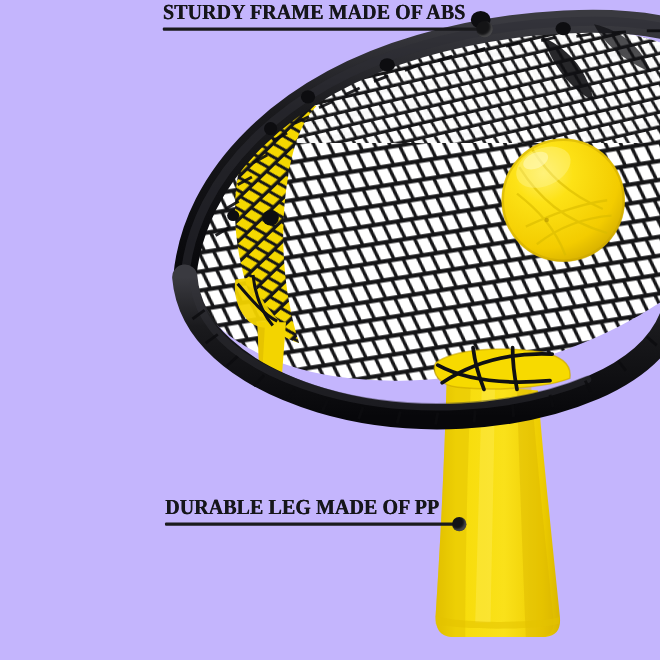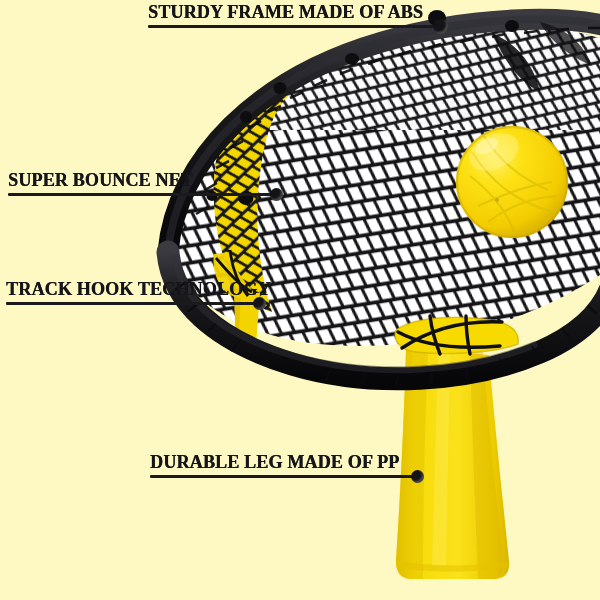--- a/index.html
+++ b/index.html
@@ -4,21 +4,21 @@
 <title>Roundnet Product Feature Infographic</title>
 <style>
   html,body{margin:0;padding:0;}
   body{
     width:600px;height:600px;
     background:#ffffff;
     font-family:"Liberation Serif",serif;
     overflow:hidden;
     position:relative;
   }
-  #stage{position:absolute;inset:0;width:600px;height:600px;background:#fef9c3;}
+  #stage{position:absolute;inset:0;width:600px;height:600px;background:#c4b5fd;}
   #art{position:absolute;left:0;top:0;width:600px;height:600px;}
 
   
   .callout{position:absolute;}
   .callout .ctext{
     font-family:"Liberation Serif",serif;
     font-weight:700;
     font-size:19.5px;
     letter-spacing:.1px;
     color:#16161a;
@@ -282,33 +282,21 @@
     </g>
   </svg>
 
   <div class="callout" id="callout-frame">
     <div class="ctext">STURDY FRAME MADE OF ABS</div>
     <div class="crule">
       <span class="cdot"></span>
     </div>
   </div>
 
-  <div class="callout" id="callout-net">
-    <div class="ctext">SUPER BOUNCE NET</div>
-    <div class="crule">
-      <span class="cdot"></span>
-    </div>
-  </div>
-
-  <div class="callout" id="callout-hook">
-    <div class="ctext">TRACK HOOK TECHNOLOGY</div>
-    <div class="crule">
-      <span class="cdot"></span>
-    </div>
-  </div>
+
 
   <div class="callout" id="callout-leg">
     <div class="ctext">DURABLE LEG MADE OF PP</div>
     <div class="crule">
       <span class="cdot"></span>
     </div>
   </div>
 
 </div>
 

